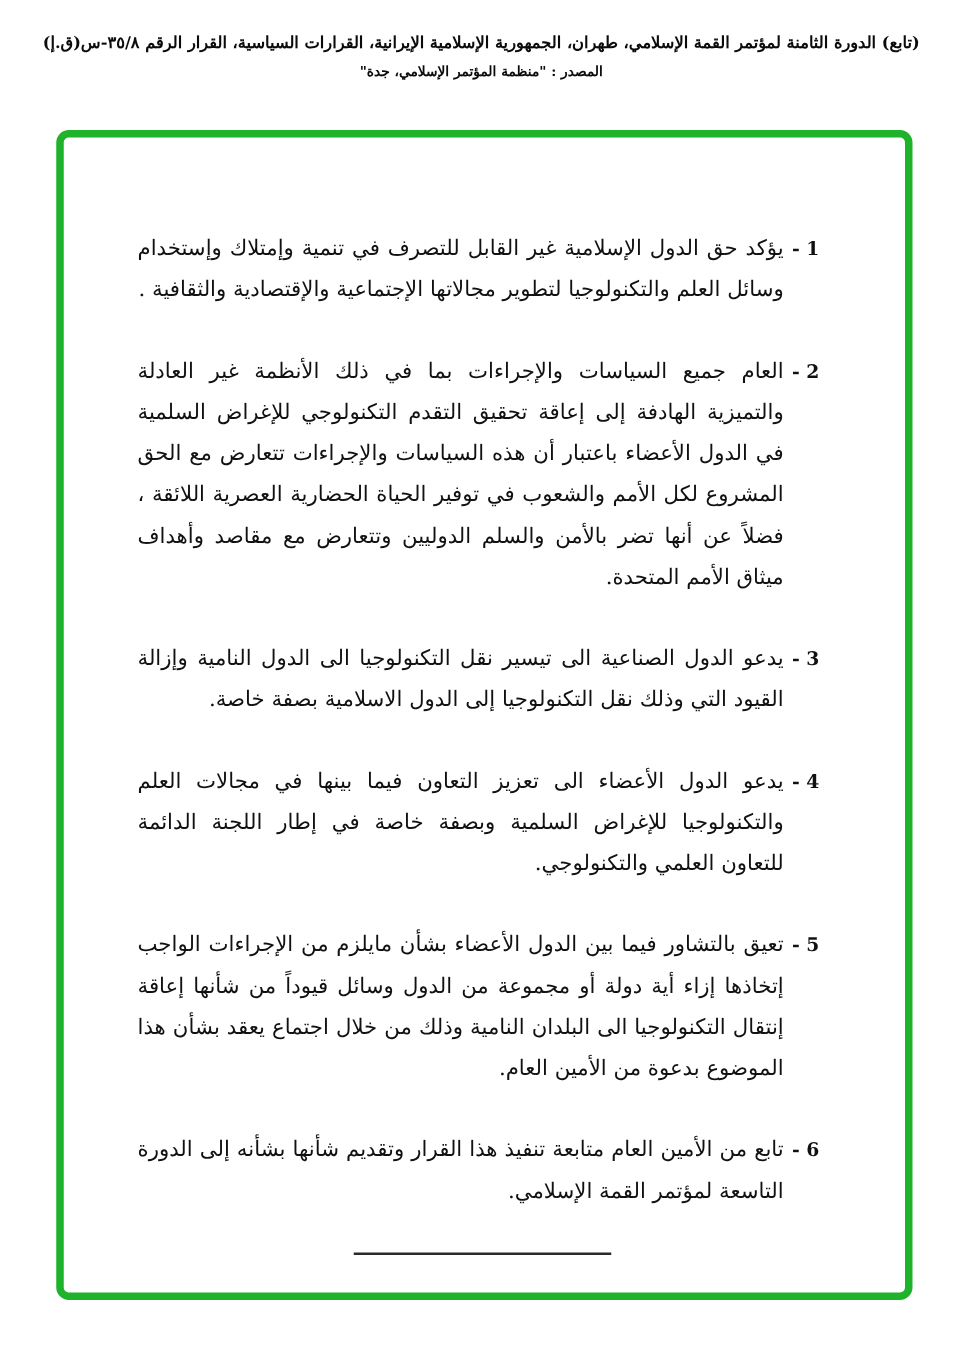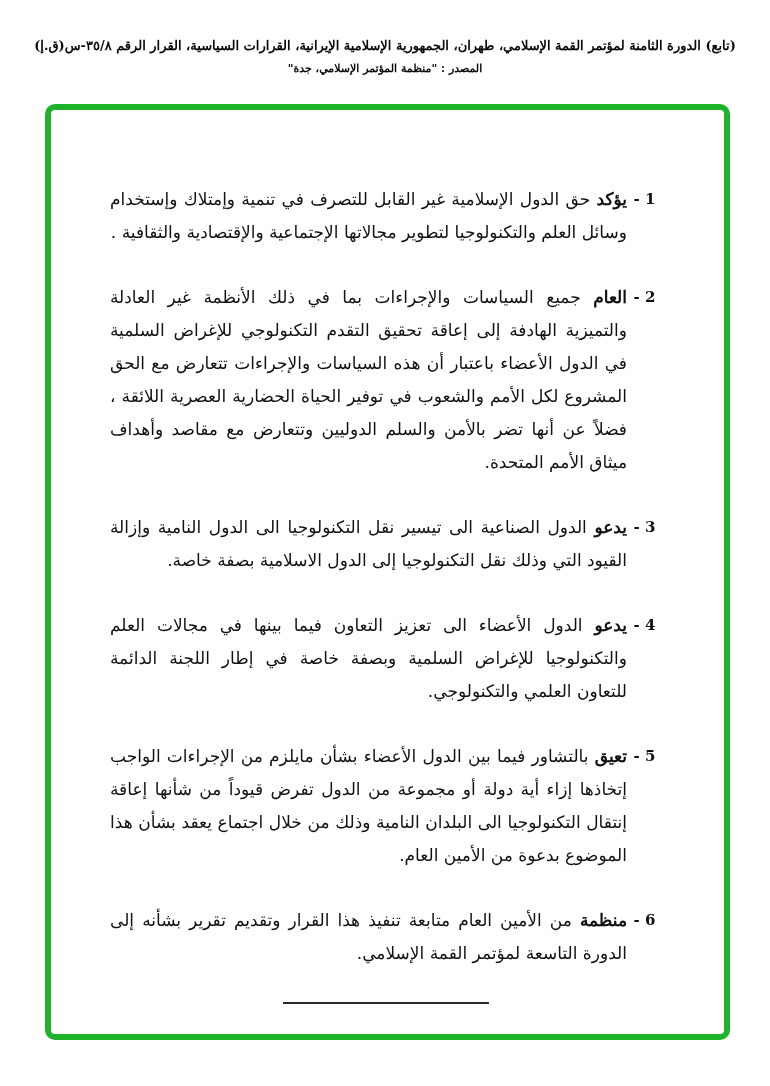--- a/index.html
+++ b/index.html
@@ -9,21 +9,21 @@
     font-family: "DejaVu Serif", "Liberation Serif", serif;
     color: #111111;
     position: relative;
     overflow: hidden;
   }
   .page { position: absolute; inset: 0; }
 
   
   .doc-header {
     position: absolute;
-    top: 38px; left: 20px; right: 20px;
+    top: 26px; left: 20px; right: 20px;
     text-align: center;
     direction: rtl;
   }
   .doc-header .line1 {
     font-weight: bold;
     font-size: 13px;
     letter-spacing: 0px;
     color: #0b0b0b;
     white-space: nowrap;
   }
@@ -67,21 +67,21 @@
     font-weight: bold;
     white-space: nowrap;
   }
   .item .itext {
     flex: 1 1 auto;
     margin: 0;
     text-align: justify;
     text-justify: inter-word;
   }
   .item .lead {
-    font-weight: bold;
+    font-weight: normal;
     margin-top: 16px;
   }
   .divider {
     border: none;
     border-top: 2px solid #2a2a2a;
     width: 206px;
     margin: 16px auto 0 auto;
   }
 </style>
 </head>
@@ -127,29 +127,29 @@
       <p class="itext">
         <b class="lead">يدعو</b>
         <span>الدول الأعضاء الى تعزيز التعاون فيما بينها في مجالات العلم والتكنولوجيا للإغراض السلمية وبصفة خاصة في إطار اللجنة الدائمة للتعاون العلمي والتكنولوجي.</span>
       </p>
     </div>
 
     <div class="item">
       <span class="marker">5 -</span>
       <p class="itext">
         <b class="lead">تعيق</b>
-        <span>بالتشاور فيما بين الدول الأعضاء بشأن مايلزم من الإجراءات الواجب إتخاذها إزاء أية دولة أو مجموعة من الدول تفرض قيوداً من شأنها إعاقة إنتقال التكنولوجيا الى البلدان النامية وذلك من خلال اجتماع يعقد بشأن هذا الموضوع بدعوة من الأمين العام.</span>
+        <span>بالتشاور فيما بين الدول الأعضاء بشأن مايلزم من الإجراءات الواجب إتخاذها إزاء أية دولة أو مجموعة من الدول وسائل قيوداً من شأنها إعاقة إنتقال التكنولوجيا الى البلدان النامية وذلك من خلال اجتماع يعقد بشأن هذا الموضوع بدعوة من الأمين العام.</span>
       </p>
     </div>
 
     <div class="item">
       <span class="marker">6 -</span>
       <p class="itext">
-        <b class="lead">منظمة</b>
-        <span>من الأمين العام متابعة تنفيذ هذا القرار وتقديم تقرير بشأنه إلى الدورة التاسعة لمؤتمر القمة الإسلامي.</span>
+        <b class="lead">تابع</b>
+        <span>من الأمين العام متابعة تنفيذ هذا القرار وتقديم شأنها بشأنه إلى الدورة التاسعة لمؤتمر القمة الإسلامي.</span>
       </p>
     </div>
 
     <hr class="divider">
 
   </div>
 
 </div>
 
 </body></html>

